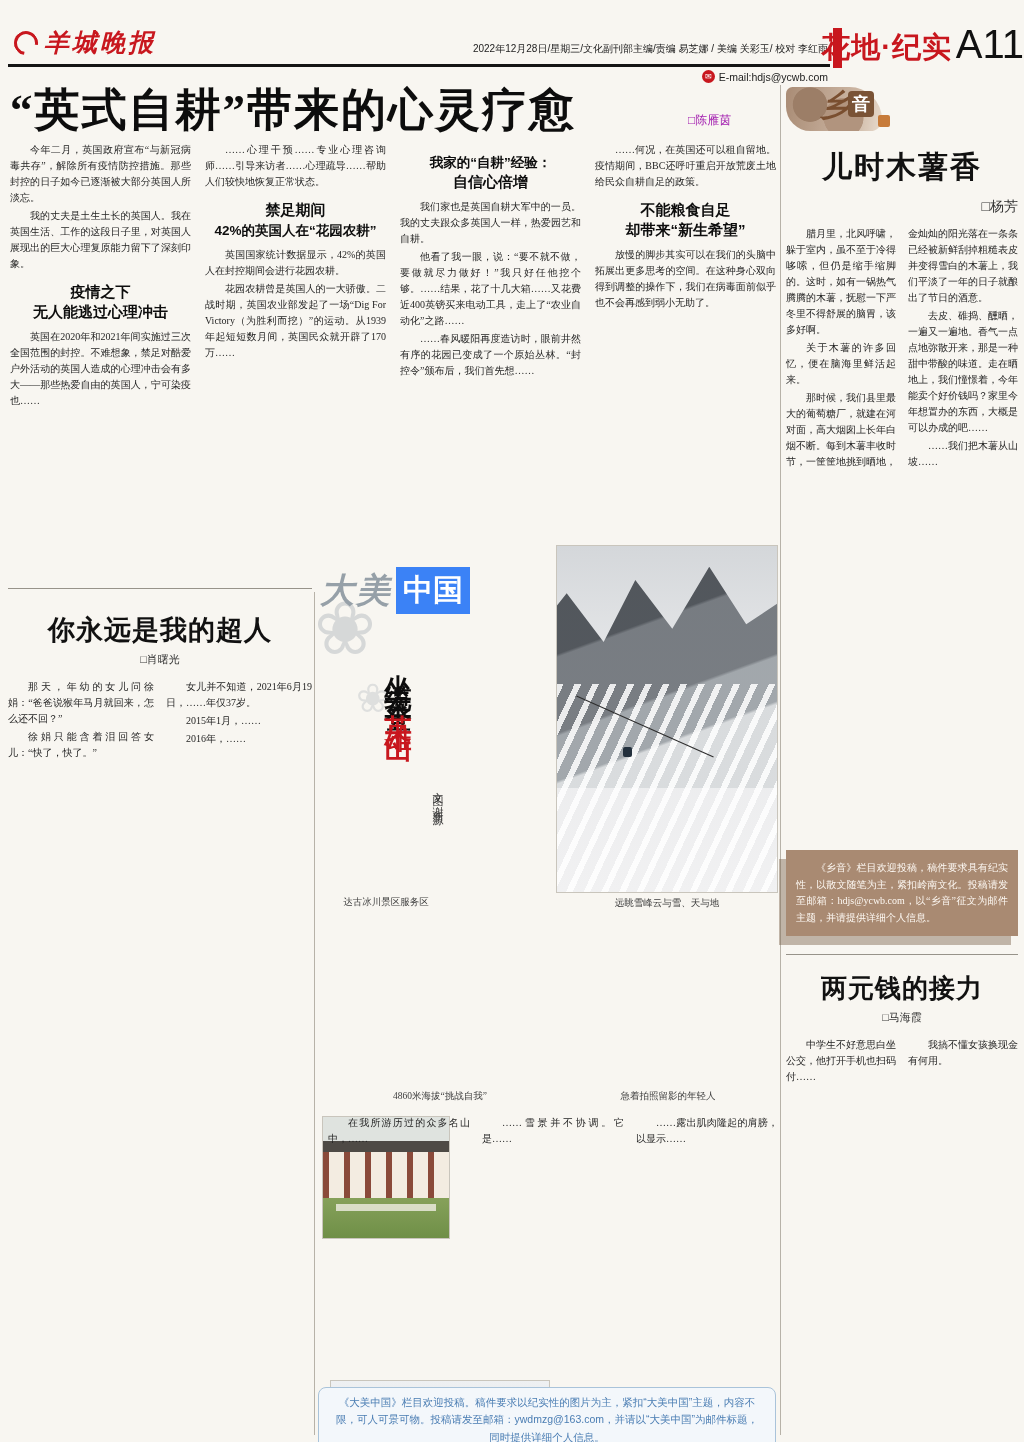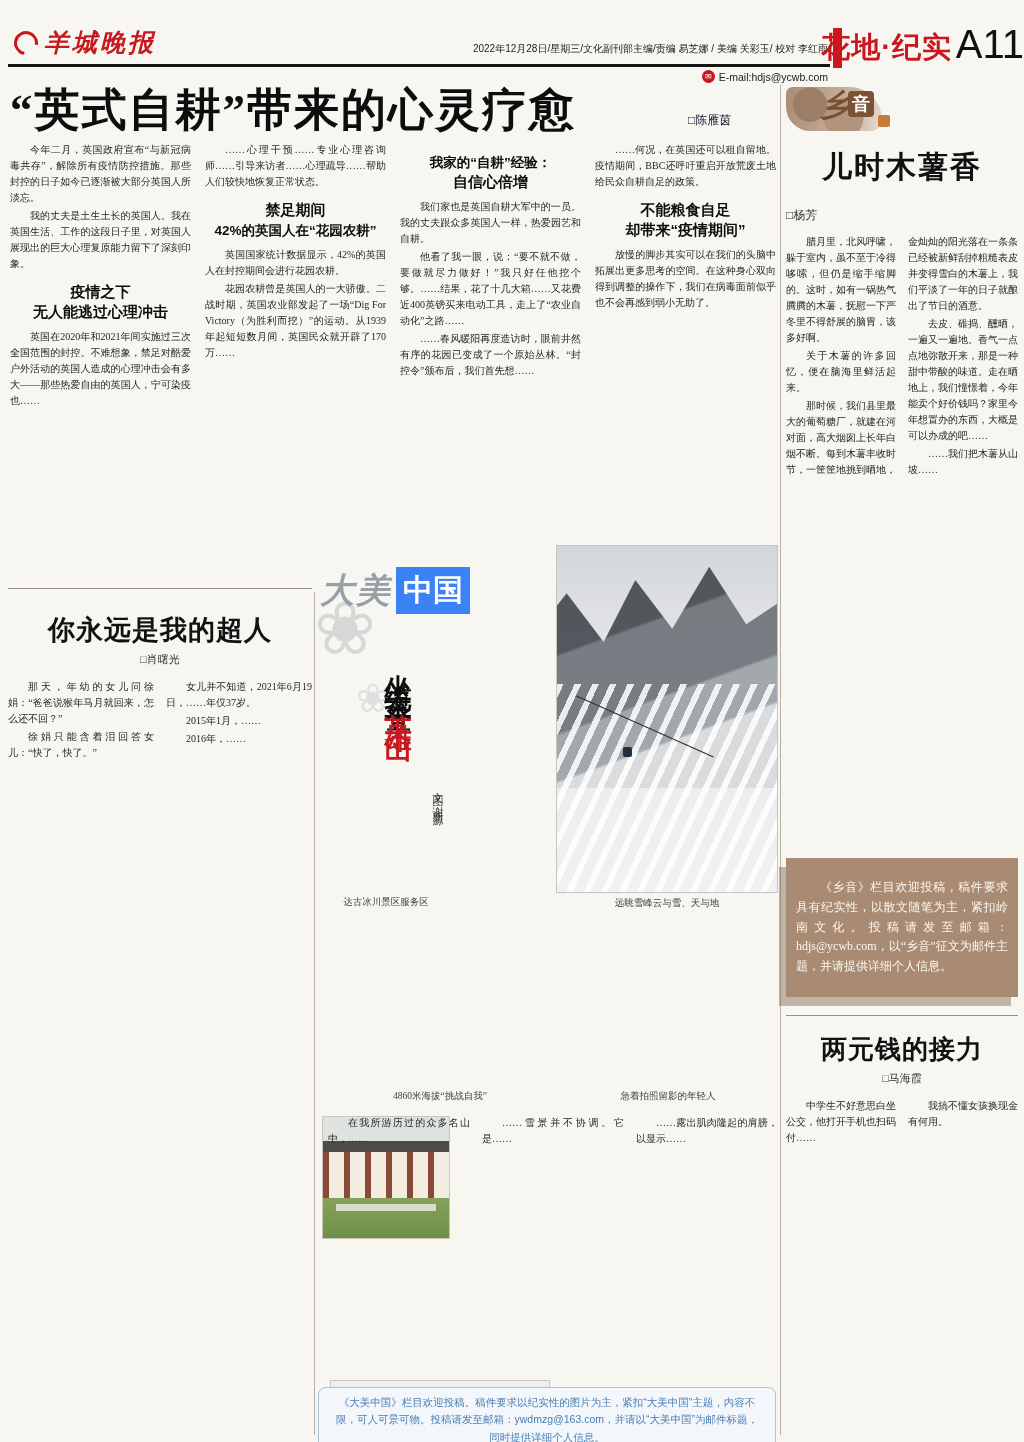--- a/index.html
+++ b/index.html
@@ -19,21 +19,21 @@
   .email-badge{display:inline-flex;width:13px;height:13px;border-radius:50%;background:#c8171e;color:#fff;
                font-size:8px;align-items:center;justify-content:center;}
   .sec-bar{right:182px;top:28px;width:9px;height:40px;background:#c8171e;}
   .sec-name{right:72px;top:28px;font-family:"Liberation Sans",sans-serif;font-weight:700;
             font-size:29px;color:#c8171e;letter-spacing:1px;}
   .page-no{right:0;top:22px;font-family:"Liberation Sans",sans-serif;font-size:40px;color:#111;}
 
   
   .headline{left:10px;top:80px;width:720px;font-size:45px;font-weight:700;letter-spacing:2px;
             color:#0d0d0d;white-space:nowrap;}
-  .main-byline{left:688px;top:112px;font-size:12px;color:#0f172a;}
+  .main-byline{left:688px;top:112px;font-size:12px;color:#a21caf;}
   .main-cols{left:10px;top:142px;width:766px;height:438px;display:flex;gap:14px;}
   .mcol{flex:1;min-width:0;}
   p.art{margin:0 0 2px;text-indent:2em;text-align:justify;font-size:10px;line-height:1.6;color:#1f1f1f;}
   .subhead{font-family:"Liberation Sans",sans-serif;font-weight:700;text-align:center;
            font-size:15px;line-height:1.3;color:#0d0d0d;margin:10px 0 8px;}
   .subhead .s2{font-size:13.5px;}
 
   
   .vline{width:1px;background:#b7b2a8;}
   .hline{height:1px;background:#97938a;}
@@ -50,25 +50,25 @@
   .xy-art{position:relative;height:52px;}
   .xy-paint{position:absolute;left:0;top:2px;width:96px;height:44px;border-radius:8px 40px 14px 30px;
             background:radial-gradient(circle at 25% 40%,#8d6a50 0 22%,transparent 23%),
                        radial-gradient(circle at 60% 70%,#a5836a 0 30%,transparent 31%),
                        linear-gradient(100deg,#9c7a60,#c5ab96 70%,#e6d8c9);opacity:.85;}
   .xy-char1{position:absolute;left:34px;top:0;font-size:30px;font-style:italic;font-weight:700;color:#7a4f30;}
   .xy-char2{position:absolute;left:62px;top:6px;width:26px;height:26px;background:#7a5336;color:#fff;
             font-size:18px;font-weight:700;display:flex;align-items:center;justify-content:center;border-radius:4px;}
   .xy-seal{position:absolute;left:92px;top:30px;width:12px;height:12px;background:#c77b3a;border-radius:2px;}
   .xy-title{font-family:"Liberation Sans",sans-serif;font-weight:700;font-size:30px;text-align:center;
-            color:#111;margin:10px 0 19px;letter-spacing:2px;}
-  .xy-byline{font-family:"Liberation Sans",sans-serif;font-size:12px;text-align:left;color:#333;margin-bottom:10px;}
+            color:#111;margin:10px 0 10px;letter-spacing:2px;}
+  .xy-byline{font-family:"Liberation Sans",sans-serif;font-size:14px;text-align:right;color:#333;margin-bottom:10px;}
   .xy-text{height:610px;}
-  .xy-box{margin-top:14px;background:#a98a72;color:#fdf8f2;font-size:12px;line-height:1.65;
-          padding:20px 10px;text-align:justify;box-shadow:-7px 9px 0 rgba(125,99,78,.45);}
+  .xy-box{margin-top:14px;background:#a98a72;color:#fdf8f2;font-size:10px;line-height:1.65;
+          padding:10px 10px;text-align:justify;box-shadow:-7px 9px 0 rgba(125,99,78,.45);}
   .xy-box .indent{text-indent:2em;margin:0;}
   .sb-rule{height:1px;background:#97938a;margin:18px 0 0;}
 
   
   .damei{left:318px;top:545px;width:460px;height:890px;}
   .dm-flower{position:absolute;left:-4px;top:40px;font-size:74px;color:#aeb4ba;opacity:.45;}
   .dm-flower2{position:absolute;left:38px;top:130px;font-size:40px;color:#b9bec3;opacity:.4;}
   .dm-logo{position:absolute;left:2px;top:22px;display:flex;align-items:center;}
   .dm-t1{font-size:34px;font-weight:700;font-style:italic;color:#96a0a8;letter-spacing:2px;}
   .dm-t2{font-size:30px;font-weight:700;color:#fff;background:#3b82f6;padding:3px 7px;margin-left:4px;
@@ -162,21 +162,21 @@
         <span>自信心倍增</span>
       </div>
       <p class="art">我们家也是英国自耕大军中的一员。我的丈夫跟众多英国人一样，热爱园艺和自耕。</p>
       <p class="art">他看了我一眼，说：“要不就不做，要做就尽力做好！”我只好任他挖个够。……结果，花了十几大箱……又花费近400英镑买来电动工具，走上了“农业自动化”之路……</p>
       <p class="art">……春风暖阳再度造访时，眼前井然有序的花园已变成了一个原始丛林。“封控令”颁布后，我们首先想……</p>
     </div>
     <div class="mcol">
       <p class="art">……何况，在英国还可以租自留地。疫情期间，BBC还呼吁重启开放荒废土地给民众自耕自足的政策。</p>
       <div class="subhead">
         <span>不能粮食自足</span><br>
-        <span>却带来“疫情期间”</span>
+        <span>却带来“新生希望”</span>
       </div>
       <p class="art">放慢的脚步其实可以在我们的头脑中拓展出更多思考的空间。在这种身心双向得到调整的操作下，我们在病毒面前似乎也不会再感到弱小无助了。</p>
     </div>
   </div>
 
   <div class="abs vline" style="left:780px;top:85px;height:1350px;"></div>
   <div class="abs vline" style="left:314px;top:592px;height:843px;"></div>
   <div class="abs hline" style="left:8px;top:588px;width:304px;"></div>
 
   <div class="abs superman">

